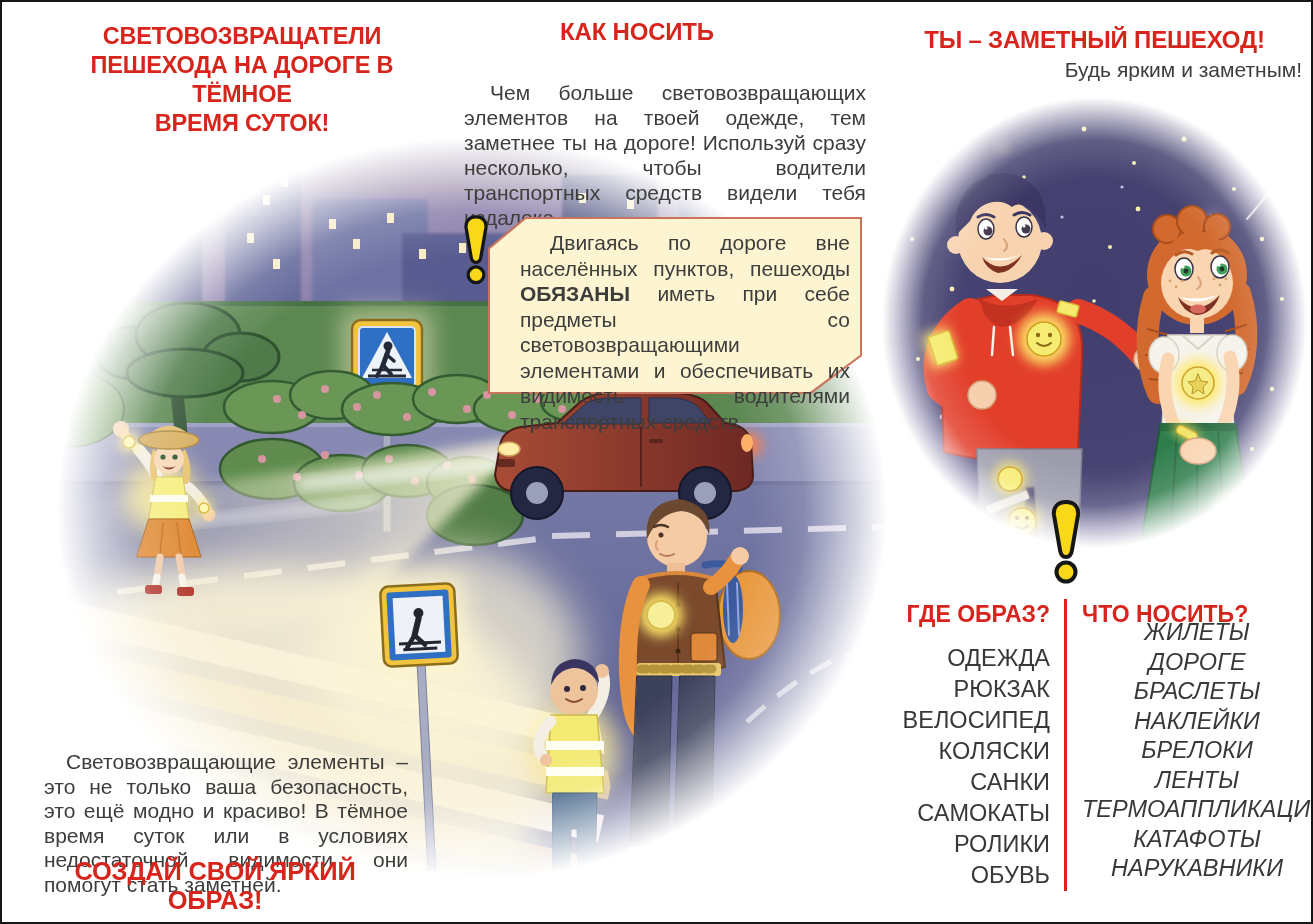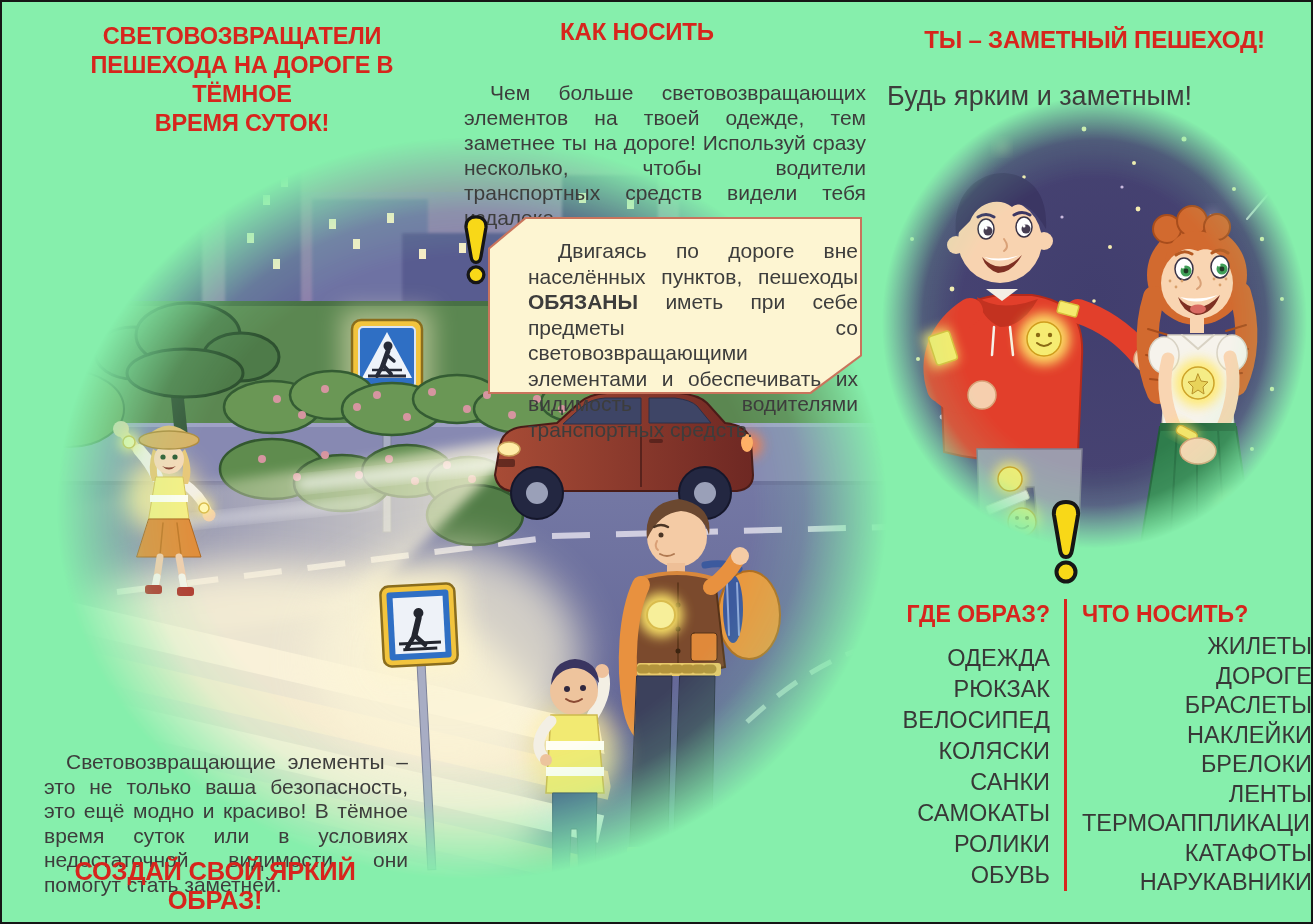--- a/index.html
+++ b/index.html
@@ -1,46 +1,46 @@
 <!DOCTYPE html>
 <html><head>
 <meta charset="utf-8">
 <style>
   html,body{margin:0;padding:0;background:#e8e4d4;}
   .poster{
     position:relative;
     width:1313px;height:924px;
-    background:#86efac;
+    background:#ffffff;
     border:2px solid #161616;
     box-sizing:border-box;
     overflow:hidden;
     font-family:"Liberation Sans","DejaVu Sans",sans-serif;
     color:#3d3d3c;
   }
   .abs{position:absolute;}
   .red{color:#d7251d;}
   .heading{font-weight:bold;text-align:center;letter-spacing:-0.2px;}
   #left-headline{left:40px;top:20px;width:400px;font-size:23.5px;line-height:29px;}
   #center-headline{left:425px;top:16px;width:420px;font-size:24px;line-height:28px;}
   #center-paragraph{left:458px;top:74px;width:402px;font-size:21px;line-height:25px;text-align:justify;text-indent:26px;}
   #callout-border{left:486px;top:215px;width:374px;height:177px;background:#c9745c;
     clip-path:polygon(0 31px,37px 0,100% 0,100% calc(100% - 38px),calc(100% - 51px) 100%,0 100%);
     filter:drop-shadow(4px 5px 5px rgba(140,95,60,.38));}
   #callout-inner{left:2px;top:2px;width:370px;height:173px;background:#fdf5d2;
     clip-path:polygon(0 30px,36px 0,100% 0,100% calc(100% - 37px),calc(100% - 50px) 100%,0 100%);}
   #callout-text{left:486px;top:228px;width:330px;padding-left:32px;padding-right:10px;
     font-size:21px;line-height:25.5px;text-align:justify;text-indent:30px;}
   #right-headline{left:885px;top:24px;width:415px;font-size:24px;}
-  #right-sub{left:885px;top:56px;width:415px;font-size:27px;text-align:left;margin-top:23px;}
+  #right-sub{left:885px;top:56px;width:415px;font-size:21px;text-align:right;}
   #bottom-paragraph{left:30px;top:736px;width:364px;font-size:21px;line-height:24.5px;text-align:justify;text-indent:22px;}
   #bottom-cta{left:22px;top:855px;width:382px;font-size:25.5px;}
   #where-title{left:880px;top:599px;width:168px;font-size:23px;font-weight:bold;text-align:right;}
   #what-title{left:1080px;top:599px;width:228px;font-size:23px;font-weight:bold;text-align:left;}
   #where-items{left:828px;top:641px;width:220px;font-size:23.5px;line-height:31px;text-align:right;color:#383837;}
-  #what-items{left:1080px;top:630px;width:230px;font-size:23.5px;line-height:29.5px;text-align:right;color:#383837;}
+  #what-items{left:1080px;top:616px;width:230px;font-size:23.5px;line-height:29.5px;text-align:center;color:#383837;font-style:italic;}
   #list-divider{left:1062px;top:597px;width:3px;height:292px;background:#d7251d;}
   #street-scene{left:55px;top:135px;width:830px;height:790px;
     -webkit-mask-image:radial-gradient(ellipse closest-side at 50% 47%,#000 68%,rgba(0,0,0,.85) 80%,transparent 100%);
     mask-image:radial-gradient(ellipse closest-side at 50% 47%,#000 68%,rgba(0,0,0,.85) 80%,transparent 100%);}
   #kids-scene{left:880px;top:95px;width:425px;height:470px;
     -webkit-mask-image:radial-gradient(ellipse closest-side at 50% 48%,#000 64%,rgba(0,0,0,.85) 81%,transparent 100%);
     mask-image:radial-gradient(ellipse closest-side at 50% 48%,#000 64%,rgba(0,0,0,.85) 81%,transparent 100%);}
   #callout-excl{left:455px;top:210px;width:38px;height:76px;}
   #right-excl{left:1040px;top:496px;width:48px;height:88px;}
 </style>
@@ -505,21 +505,21 @@
 
   <div id="center-headline" class="abs heading red">
     <div>КАК НОСИТЬ</div>
   </div>
 
   <p id="center-paragraph" class="abs" style="margin:4px">Чем больше световозвращающих элементов на твоей одежде, тем заметнее ты на дороге! Используй сразу несколько, чтобы водители транспортных средств видели тебя издалека.</p>
 
   <div id="callout-border" class="abs">
     <div id="callout-inner" class="abs"></div>
   </div>
-  <p id="callout-text" class="abs" style="margin:8px"><span>Двигаясь по дороге вне населённых пунктов, пешеходы </span><b>ОБЯЗАНЫ</b><span> иметь при себе предметы со световозвращающими элементами и обеспечивать их видимость водителями транспортных средств.</span></p>
+  <p id="callout-text" class="abs" style="margin:0"><span>Двигаясь по дороге вне населённых пунктов, пешеходы </span><b>ОБЯЗАНЫ</b><span> иметь при себе предметы со световозвращающими элементами и обеспечивать их видимость водителями транспортных средств.</span></p>
 
   <svg id="callout-excl" class="abs" viewBox="0 0 46 88">
     <path d="M23 4 C31 4 36 9 35 17 L29 52 Q28 59 23 59 Q18 59 17 52 L11 17 C10 9 15 4 23 4 Z" fill="#f8d818" stroke="#161616" stroke-width="4"></path>
     <circle cx="23" cy="74" r="9.5" fill="#f8d818" stroke="#161616" stroke-width="4"></circle>
   </svg>
 
   <div id="right-headline" class="abs heading red">ТЫ – ЗАМЕТНЫЙ ПЕШЕХОД!</div>
   <div id="right-sub" class="abs">Будь ярким и заметным!</div>
 
   <svg id="right-excl" class="abs" viewBox="0 0 46 88">

